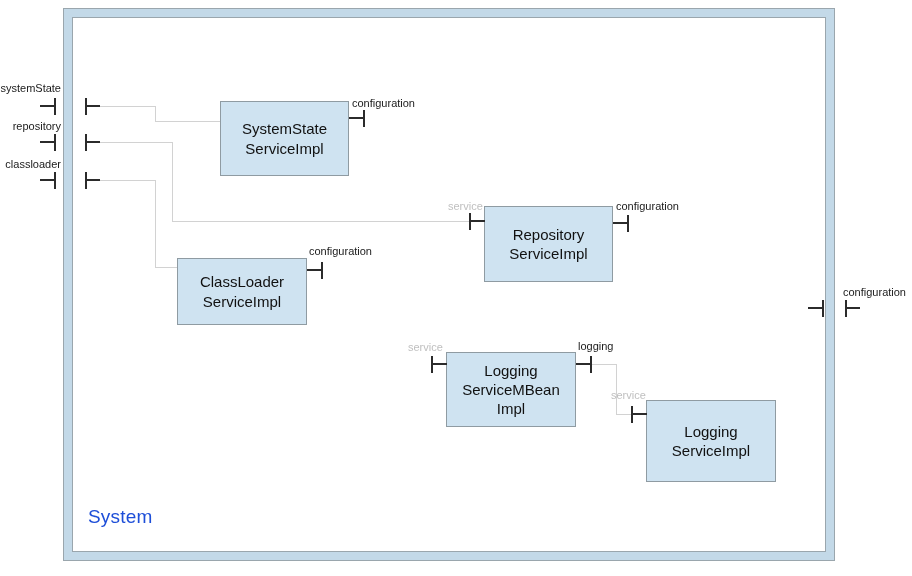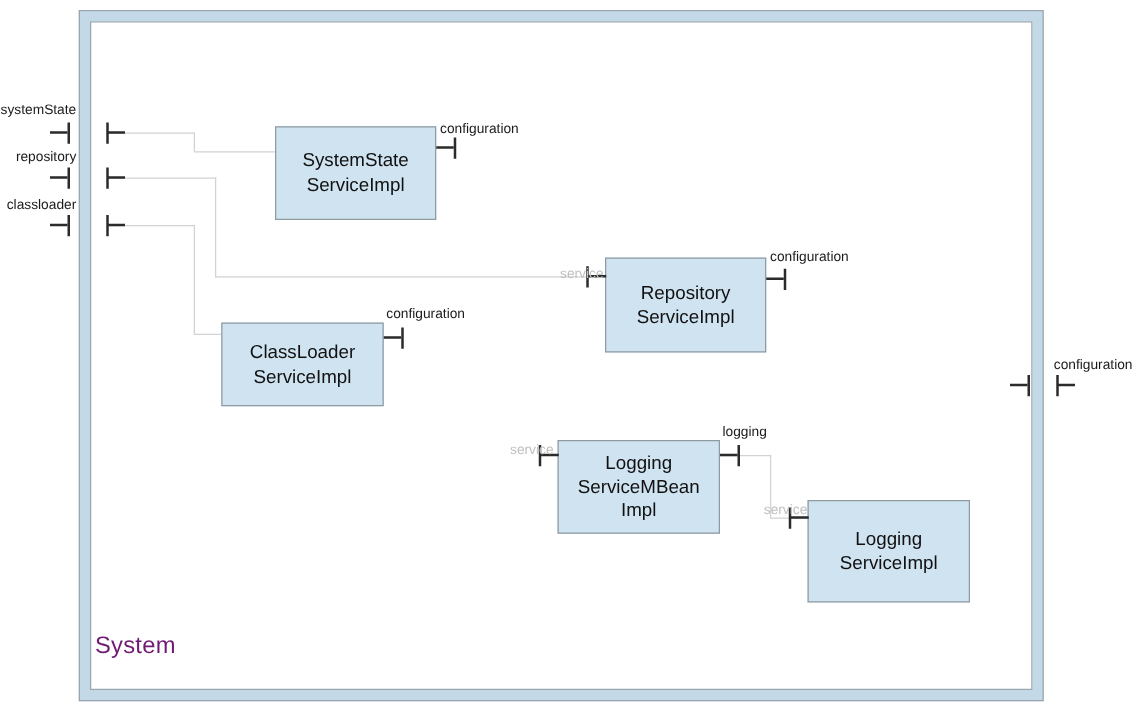--- a/index.html
+++ b/index.html
@@ -22,22 +22,22 @@
   }
   .boundary-inner{
     position:absolute;
     left:72px;top:17px;width:754px;height:535px;
     border:1px solid #9aa6ad;
     background:#ffffff;
     box-sizing:border-box;
   }
   .system-label{
     position:absolute;
-    left:76px;top:506px;
-    font-size:19px;color:#701a75;
+    left:88px;top:506px;
+    font-size:19px;color:#1d4ed8;
     white-space:nowrap;
     letter-spacing:0.2px;
   }
 
   
   .cbox{
     position:absolute;
     background:#cfe3f1;
     border:1px solid #8f9ba2;
     box-sizing:border-box;
@@ -70,21 +70,21 @@
   .port.right .stem{left:1px;}
   .port.left  .stem{left:-14px;}
 
   
   .plabel{
     position:absolute;
     font-size:11px;
     color:#1a1a1a;
     white-space:nowrap;
   }
-  .plabel.muted{color:#c0c0c0;margin-top:13px;}
+  .plabel.muted{color:#c0c0c0;}
   .plabel.r{transform:translateX(-100%);}
 </style>
 </head>
 <body>
 
 <div id="stage">
 
   <div class="boundary"></div>
   <div class="boundary-inner"></div>
   <div class="system-label">System</div>

